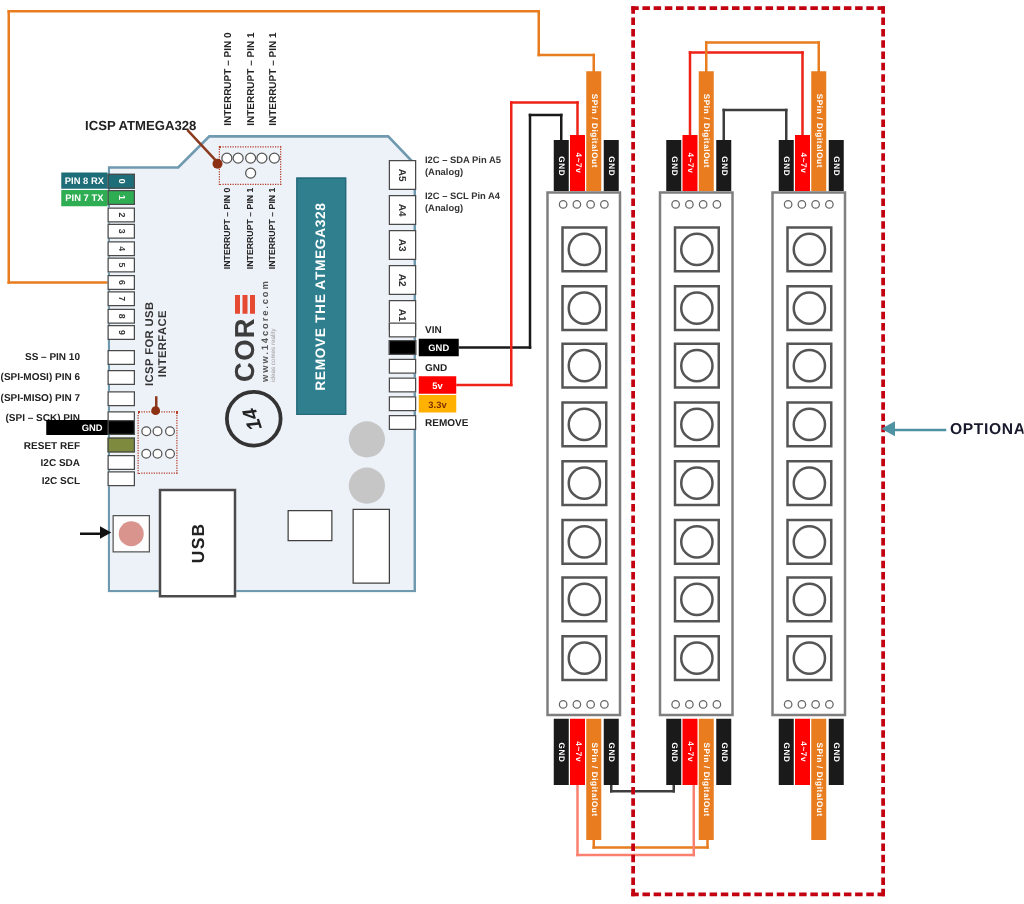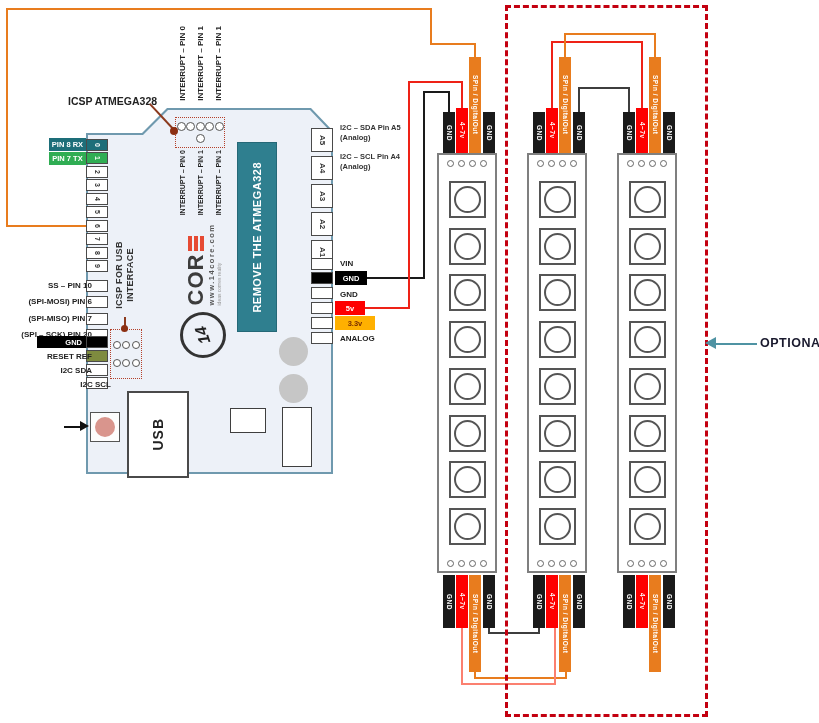--- a/index.html
+++ b/index.html
@@ -28,21 +28,21 @@
   .pin-teal{background:#1d6e79;}  .pin-teal .vdn{color:#fff;}
   .pin-green{background:#2fad53;} .pin-green .vdn{color:#fff;}
   .pin-black{background:#000;}
   .pin-olive{background:#7e8b3f;}
   .apin{position:absolute;width:22px;height:24px;background:#fff;border:1px solid #4a4a4a;
         box-sizing:border-box;display:flex;align-items:center;justify-content:center;}
   .apin .vdn{font-size:8px;font-weight:700;color:#333;}
   
   .chip{position:absolute;display:flex;align-items:center;justify-content:center;
         font-size:7.5px;font-weight:700;color:#fff;box-sizing:border-box;}
-  .llab{position:absolute;width:92px;text-align:right;font-size:8px;font-weight:700;color:#222;}
+  .llab{position:absolute;width:64px;text-align:right;font-size:8px;font-weight:700;color:#222;}
   .rlab{position:absolute;font-size:8px;font-weight:700;color:#222;}
   .note{position:absolute;width:70px;font-size:7.5px;font-weight:700;color:#333;line-height:1.3;}
   
   .icspbox{position:absolute;border:1.5px dotted #b5402a;display:flex;flex-wrap:wrap;
            align-content:space-evenly;justify-content:space-evenly;box-sizing:border-box;}
   .hole{width:9px;height:9px;border-radius:50%;border:1.5px solid #555;background:#fff;box-sizing:border-box;}
   .dotred{position:absolute;width:8px;height:8px;border-radius:50%;background:#8c2f12;}
   
   .intlab{position:absolute;width:13px;display:flex;align-items:center;justify-content:center;}
   .intlab span{font-size:8px;font-weight:700;color:#222;}
@@ -237,21 +237,21 @@
 
   <div class="pin pin-black" style="left:86px;top:336px;"></div>
   <div class="chip" style="left:37px;top:336px;width:49px;height:12px;background:#000;justify-content:flex-end;padding-right:4px;">
       <span>GND</span>
     </div>
   <div class="pin pin-olive" style="left:86px;top:350px;"></div>
   <div class="llab" style="left:0;top:352px;">RESET REF</div>
   <div class="pin" style="left:86px;top:364px;"></div>
   <div class="llab" style="left:0;top:366px;">I2C SDA</div>
   <div class="pin" style="left:86px;top:377px;"></div>
-  <div class="llab" style="left:0;top:380px;margin-left:19px;">I2C SCL</div>
+  <div class="llab" style="left:0;top:380px;">I2C SCL</div>
 
   <div class="icspbox" style="left:110px;top:329px;width:32px;height:50px;">
     <i class="hole" style="width:8px;height:8px;"></i>
       <i class="hole" style="width:8px;height:8px;"></i>
     <i class="hole" style="width:8px;height:8px;"></i>
       <i class="hole" style="width:8px;height:8px;"></i>
     <i class="hole" style="width:8px;height:8px;"></i>
       <i class="hole" style="width:8px;height:8px;"></i>
   </div>
   <div class="leader" style="left:124px;top:317px;width:1.5px;height:11px;"></div>
@@ -323,24 +323,24 @@
   <div class="pin" style="left:311px;top:317px;"></div>
   <div class="pin" style="left:311px;top:332px;"></div>
   <div class="rlab" style="left:340px;top:259px;">VIN</div>
   <div class="chip" style="left:335px;top:271px;width:32px;height:14px;background:#000;">
       <span>GND</span>
     </div>
   <div class="rlab" style="left:340px;top:290px;">GND</div>
   <div class="chip" style="left:335px;top:301px;width:30px;height:14px;background:#fe0000;">
       <span>5v</span>
     </div>
-  <div class="chip" style="left:335px;top:316px;width:40px;height:14px;background:#ffb000;color:#7a2f00;">
+  <div class="chip" style="left:335px;top:316px;width:30px;height:14px;background:#ffb000;color:#7a2f00;">
       <span style="color:#7a2f00;">3.3v</span>
     </div>
-  <div class="rlab" style="left:340px;top:334px;">ANALOG</div>
+  <div class="rlab" style="left:340px;top:334px;">REMOVE</div>
 
   <div class="strip" style="left:437px;">
     <div class="tag tag-bk t-g1">
         <span class="vdn">GND</span>
       </div>
     <div class="tag tag-rd t-p">
         <span class="vdn">4~7v</span>
       </div>
     <div class="tag tag-or t-d">
         <span class="vdn">SPin / DigitalOut</span>

